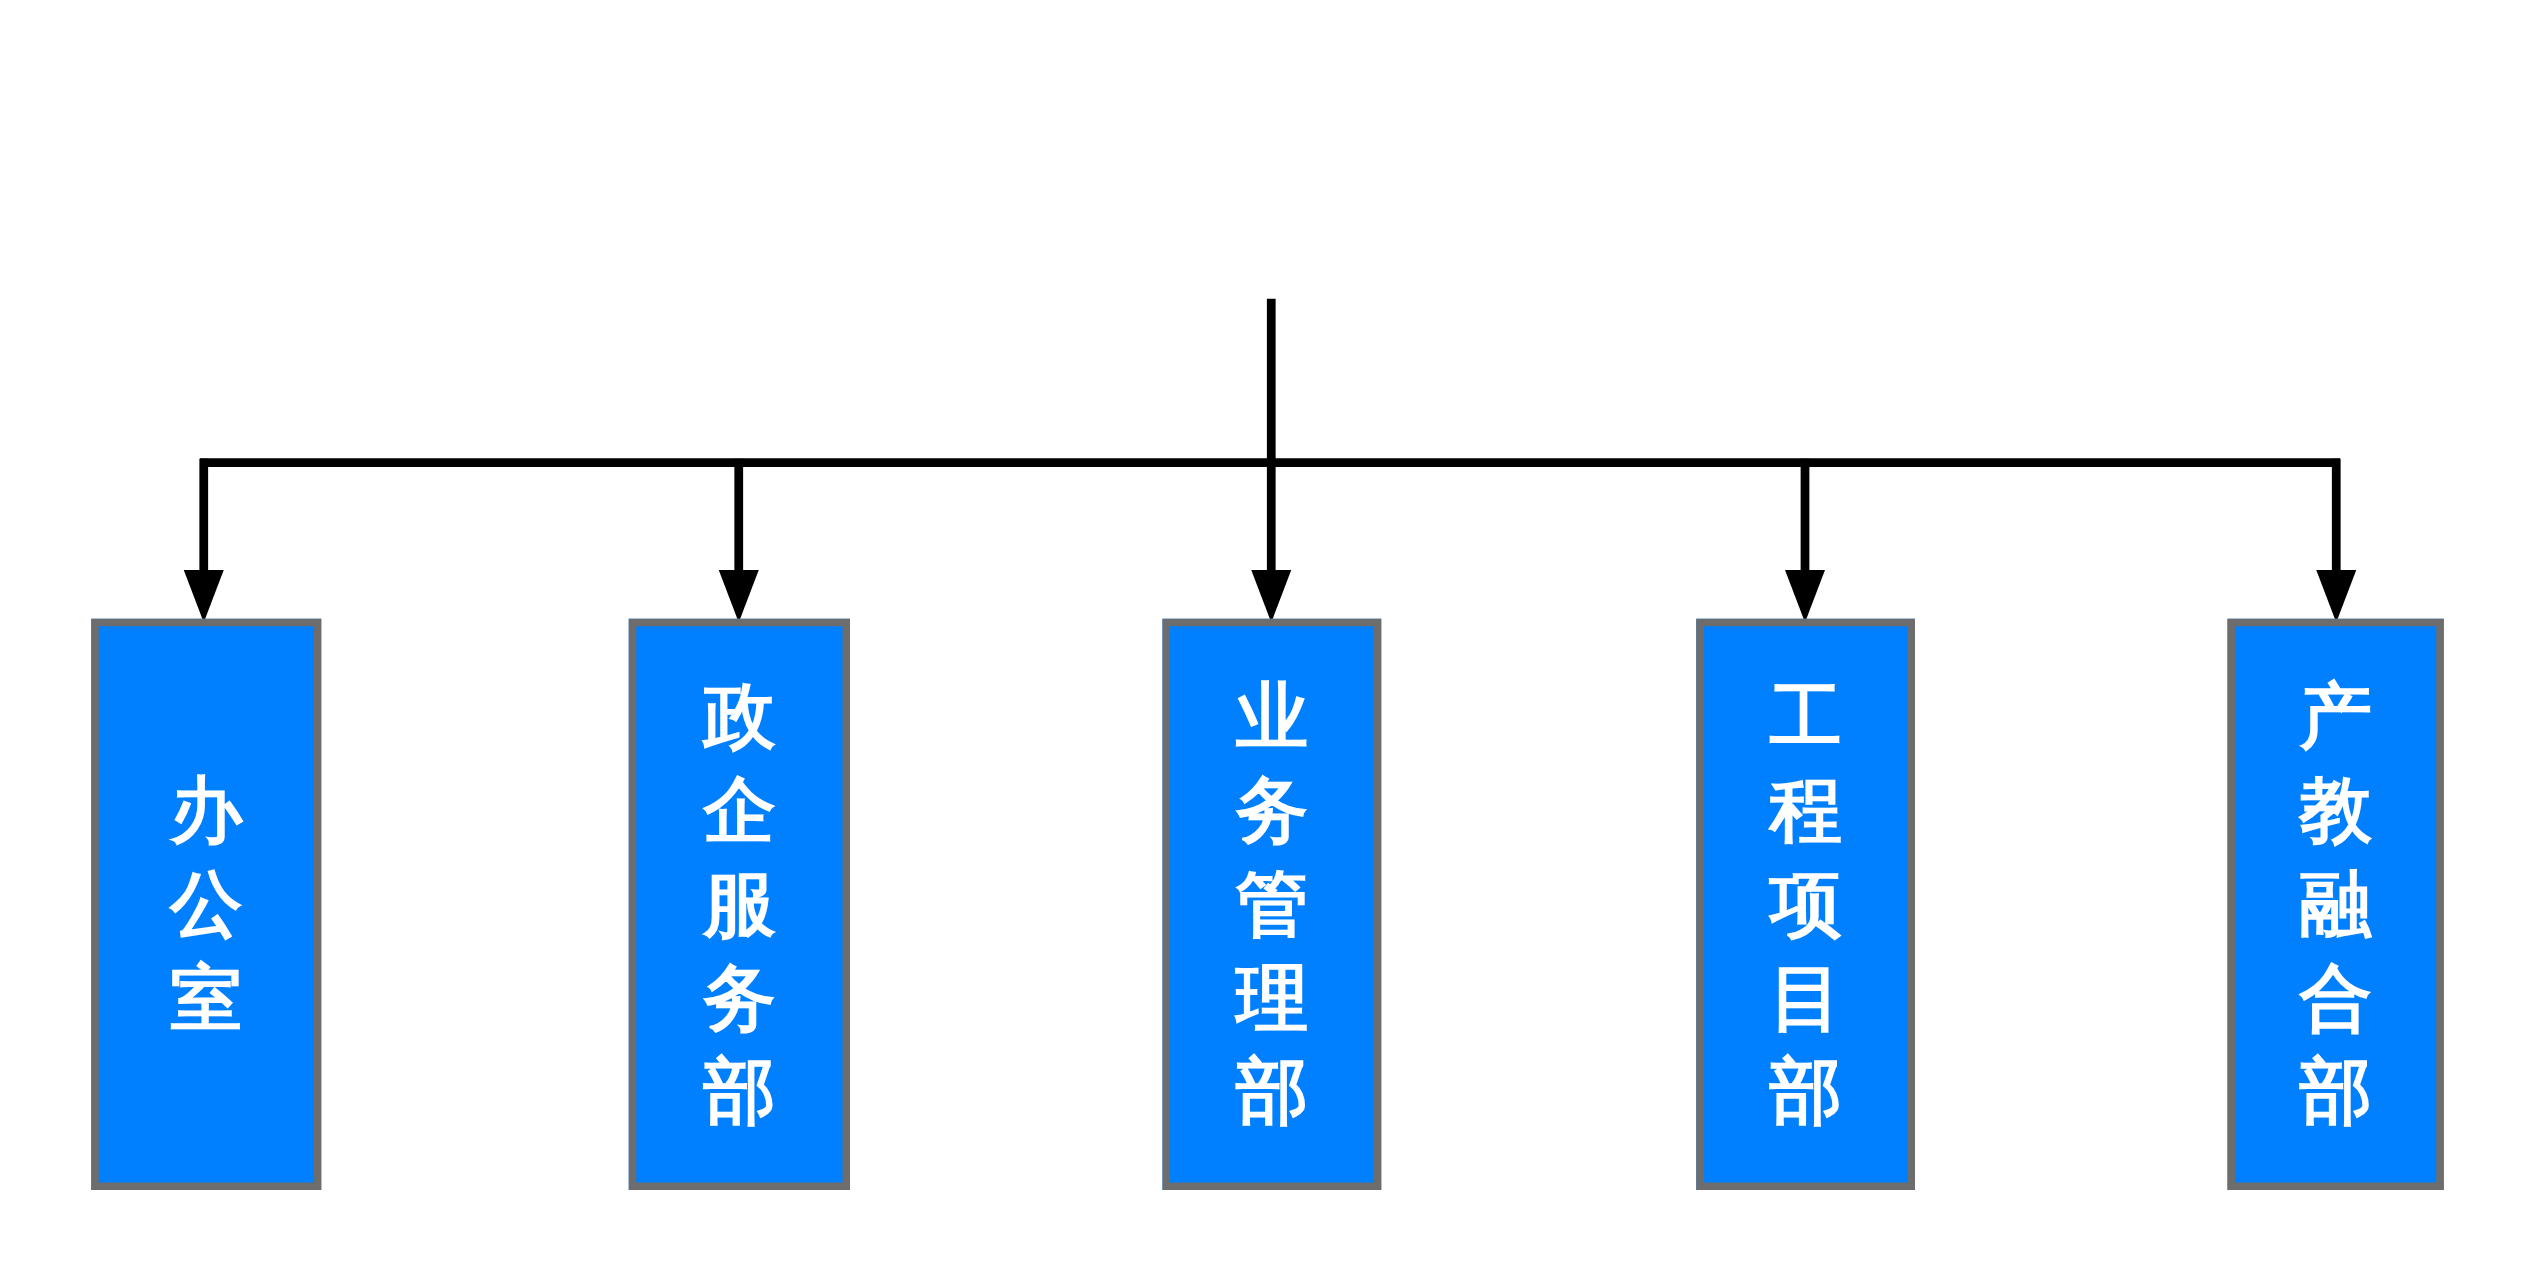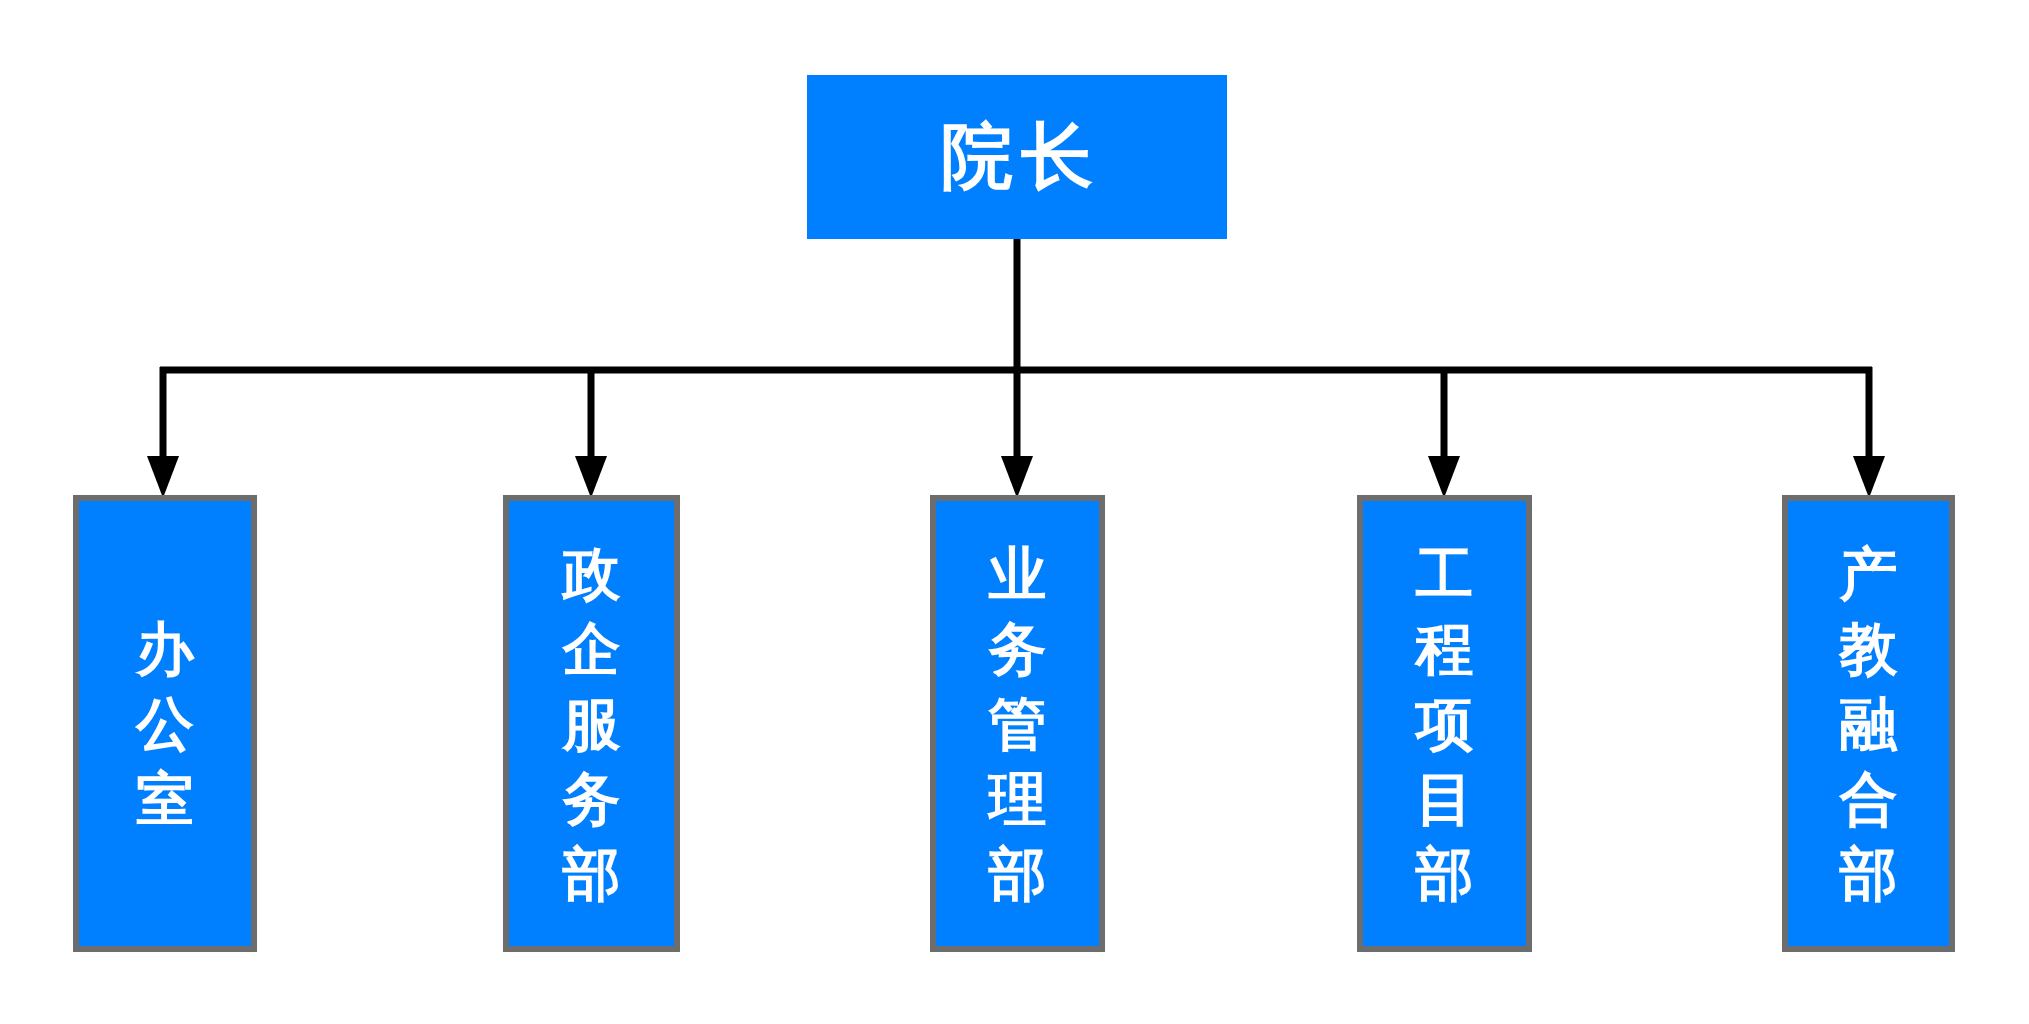--- a/index.html
+++ b/index.html
@@ -83,23 +83,20 @@
     <line x1="1444" y1="367" x2="1444" y2="462" stroke="#000000" stroke-width="7"></line>
     <line x1="1869" y1="367" x2="1869" y2="462" stroke="#000000" stroke-width="7"></line>
 
     <polygon points="147,456 179,456 163,498" fill="#000000"></polygon>
     <polygon points="575,456 607,456 591,498" fill="#000000"></polygon>
     <polygon points="1001,456 1033,456 1017,498" fill="#000000"></polygon>
     <polygon points="1428,456 1460,456 1444,498" fill="#000000"></polygon>
     <polygon points="1853,456 1885,456 1869,498" fill="#000000"></polygon>
   </svg>
 
-  <div class="node root-node">
-    <span class="label">院长</span>
-  </div>
 
   <div class="node dept-node dept-1">
     <span class="label">
         <span class="vchar">办</span>
         <span class="vchar">公</span>
         <span class="vchar">室</span>
       </span>
   </div>
   <div class="node dept-node dept-2">
     <span class="label">

